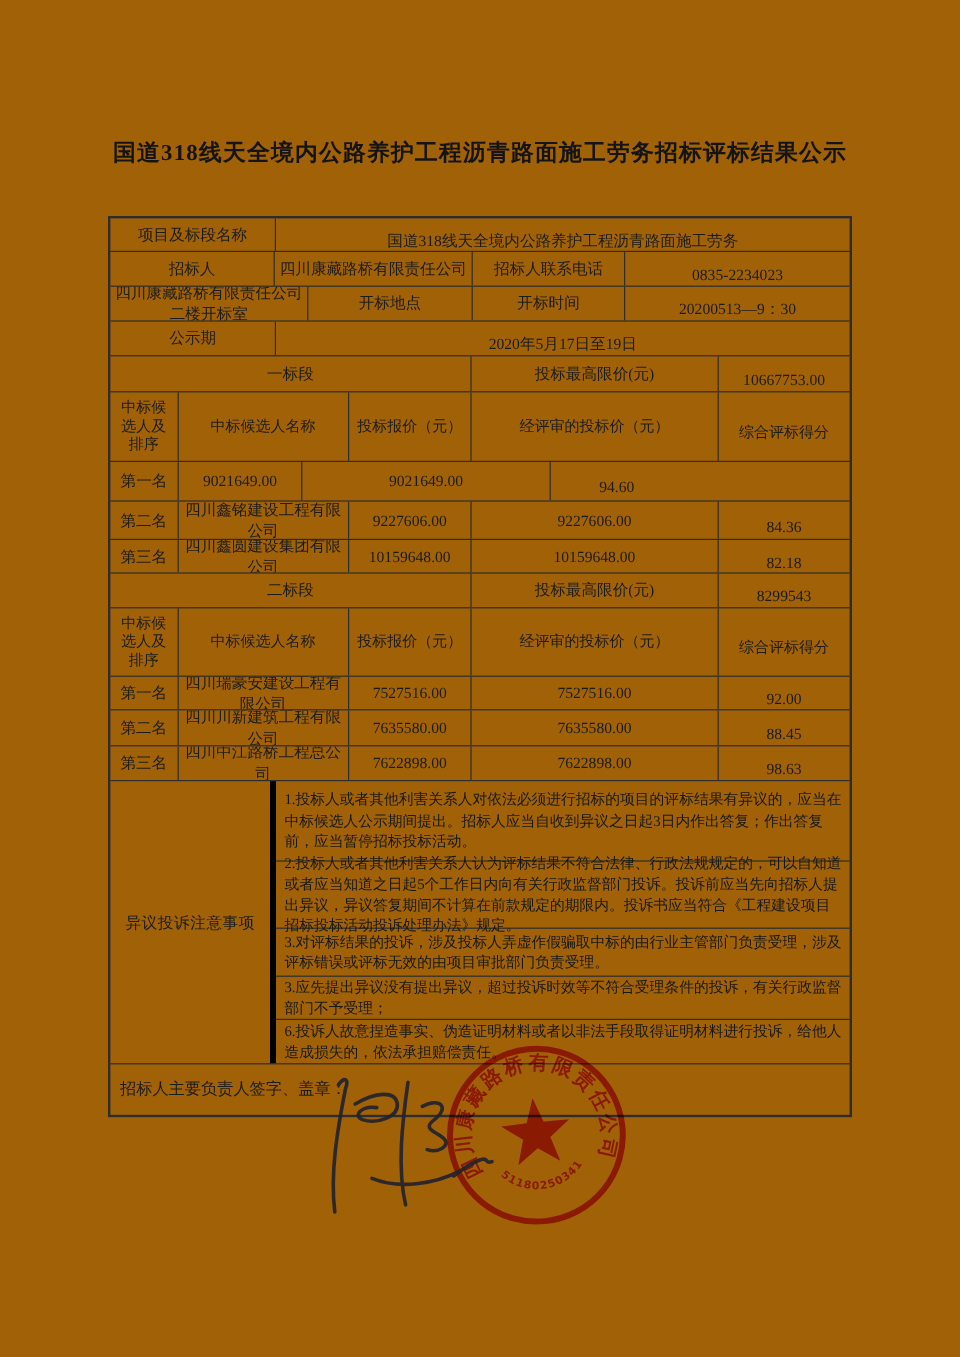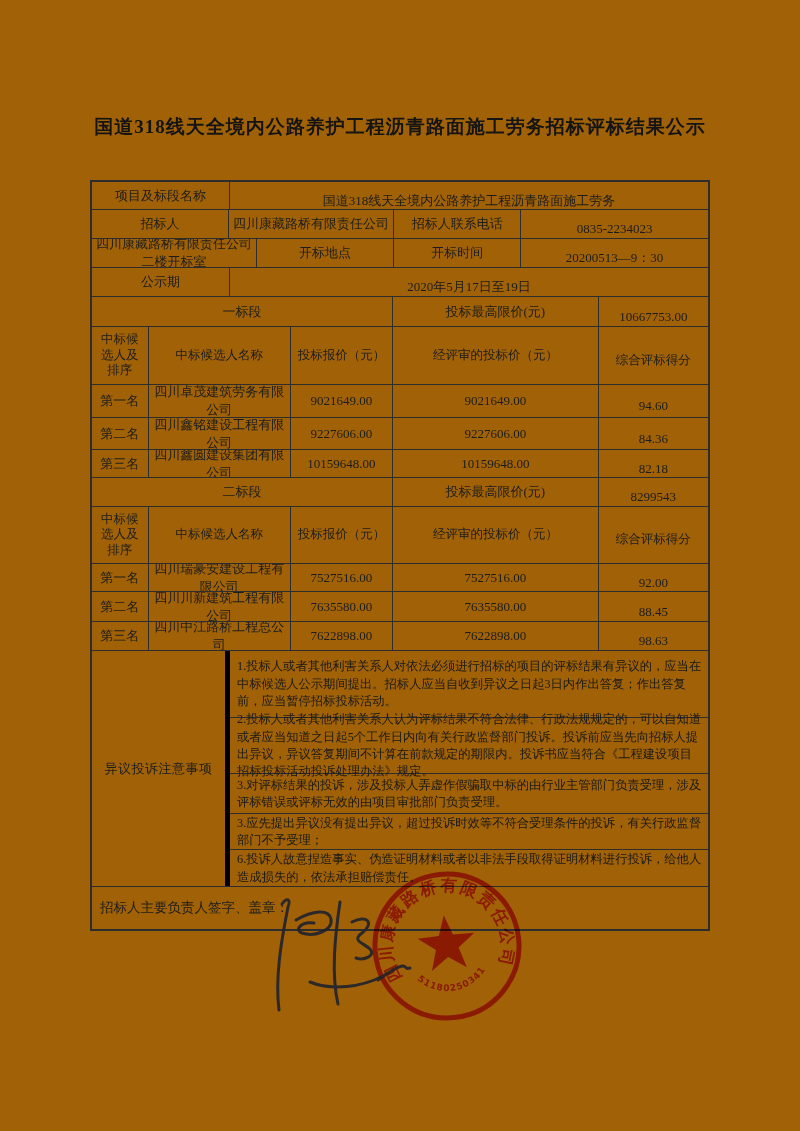--- a/index.html
+++ b/index.html
@@ -99,21 +99,20 @@
     <div class="tr h58 hdr">
       <div class="td wR">中标候选人及排序</div>
       <div class="td wN">中标候选人名称</div>
       <div class="td wQ">投标报价（元）</div>
       <div class="td wP">经评审的投标价（元）</div>
       <div class="td wS">综合评标得分</div>
     </div>
 
     <div class="tr h33">
       <div class="td wR">第一名</div>
-      <div class="td wN">四川卓茂建筑劳务有限公司</div>
       <div class="td wQ">9021649.00</div>
       <div class="td wP">9021649.00</div>
       <div class="td wS">94.60</div>
     </div>
     <div class="tr h32">
       <div class="td wR">第二名</div>
       <div class="td wN">四川鑫铭建设工程有限公司</div>
       <div class="td wQ">9227606.00</div>
       <div class="td wP">9227606.00</div>
       <div class="td wS">84.36</div>

